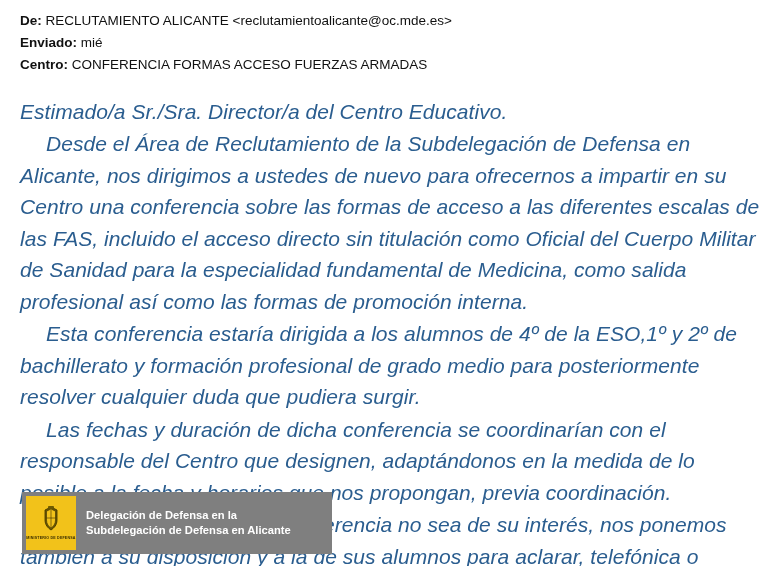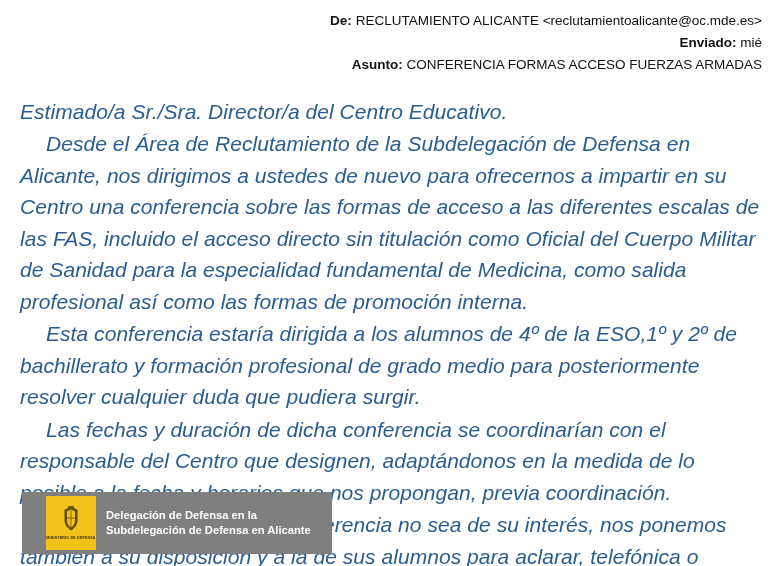--- a/index.html
+++ b/index.html
@@ -21,21 +21,20 @@
     padding: 10px 14px 0 20px;
   }
   
   .header {
     font-size: 13.5px;
     color: #111111;
     line-height: 1.62;
   }
   .header-row {
     white-space: nowrap;
-    text-align: right;
   }
   .header-label {
     font-weight: bold;
     color: #111111;
   }
   .header-value {
     font-weight: normal;
     color: #111111;
   }
   
@@ -61,21 +60,21 @@
   .logo-block {
     position: absolute;
     left: 22px;
     top: 492px;
     width: 310px;
     height: 62px;
     background: #7f7f7f;
     display: flex;
     align-items: center;
     box-sizing: border-box;
-    padding: 0 20px;
+    padding: 0 0;
   }
   .logo-emblem {
     width: 50px;
     height: 54px;
     background: #f2c21a;
     display: flex;
     flex-direction: column;
     align-items: center;
     justify-content: center;
     margin-left: 4px;
@@ -114,21 +113,21 @@
   <div class="header">
     <div class="header-row">
       <span class="header-label">De:</span>
       <span class="header-value">RECLUTAMIENTO ALICANTE &lt;reclutamientoalicante@oc.mde.es&gt;</span>
     </div>
     <div class="header-row">
       <span class="header-label">Enviado:</span>
       <span class="header-value">mié</span>
     </div>
     <div class="header-row">
-      <span class="header-label">Asunto:</span>
+      <span class="header-label">Centro:</span>
       <span class="header-value">CONFERENCIA FORMAS ACCESO FUERZAS ARMADAS</span>
     </div>
   </div>
 
   <div class="body-copy">
     <p class="para">Estimado/a Sr./Sra. Director/a del Centro Educativo.</p>
     <p class="para indent">Desde el Área de Reclutamiento de la Subdelegación de Defensa en Alicante, nos dirigimos a ustedes de nuevo para ofrecernos a impartir en su Centro una conferencia sobre las formas de acceso a las diferentes escalas de las FAS, incluido el acceso directo sin titulación como Oficial del Cuerpo Militar de Sanidad para la especialidad fundamental de Medicina, como salida profesional así como las formas de promoción interna.</p>
     <p class="para indent gap">Esta conferencia estaría dirigida a los alumnos de 4º de la ESO,1º y 2º de bachillerato y formación profesional de grado medio para posteriormente resolver cualquier duda que pudiera surgir.</p>
     <p class="para indent gap">Las fechas y duración de dicha conferencia se coordinarían con el responsable del Centro que designen,  adaptándonos en la medida de lo posible a la fecha y horarios que nos propongan, previa coordinación.</p>
     <p class="para indent gap">En caso de que la citada conferencia no sea de su interés, nos ponemos también a su disposición y a la de sus alumnos para aclarar, telefónica o presencialmente, cualquier duda que tengan.</p>

